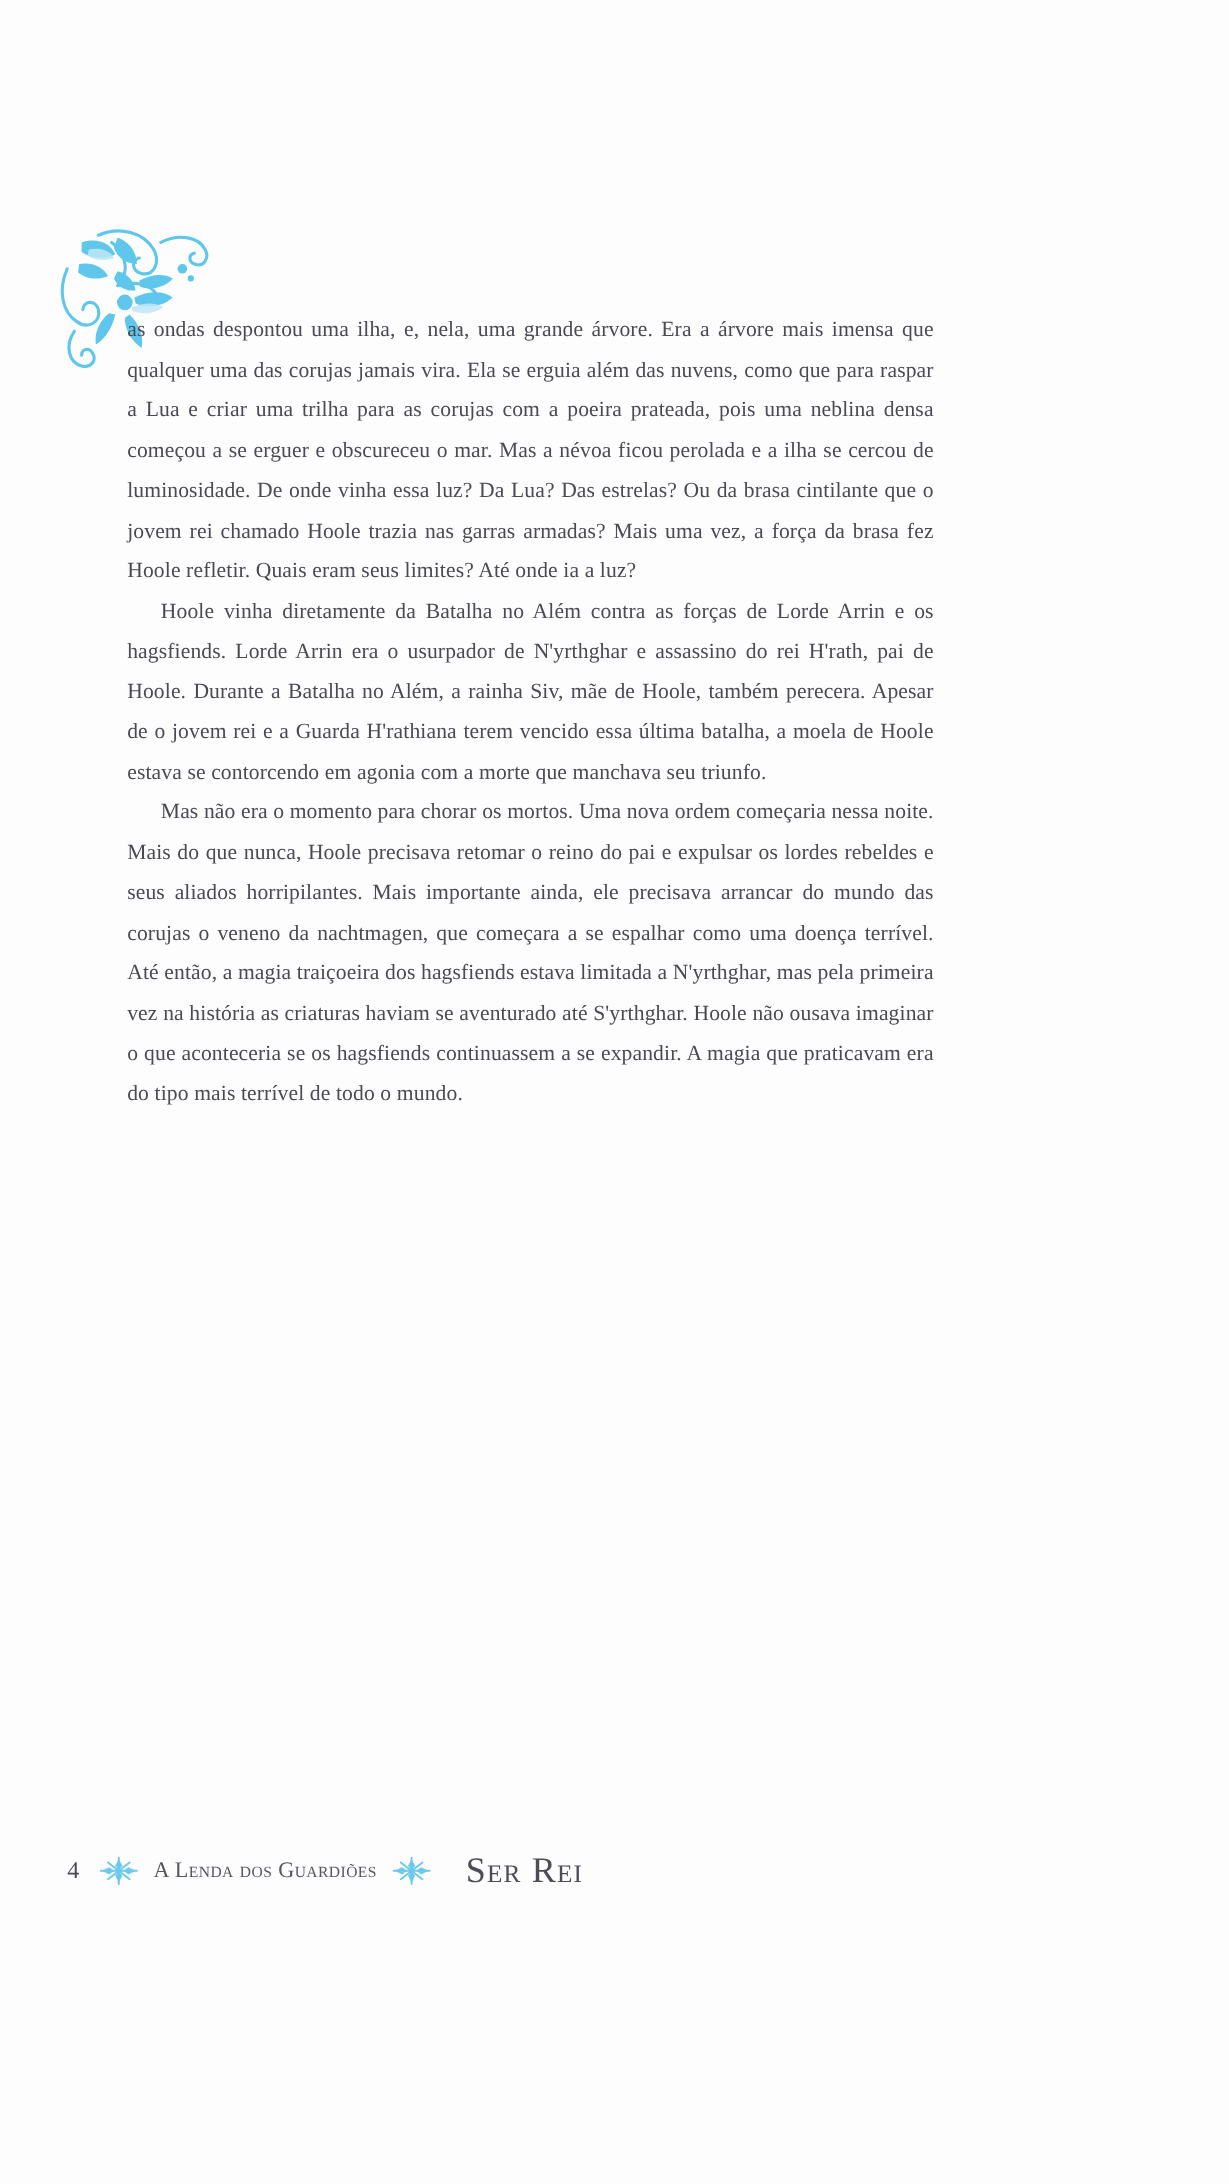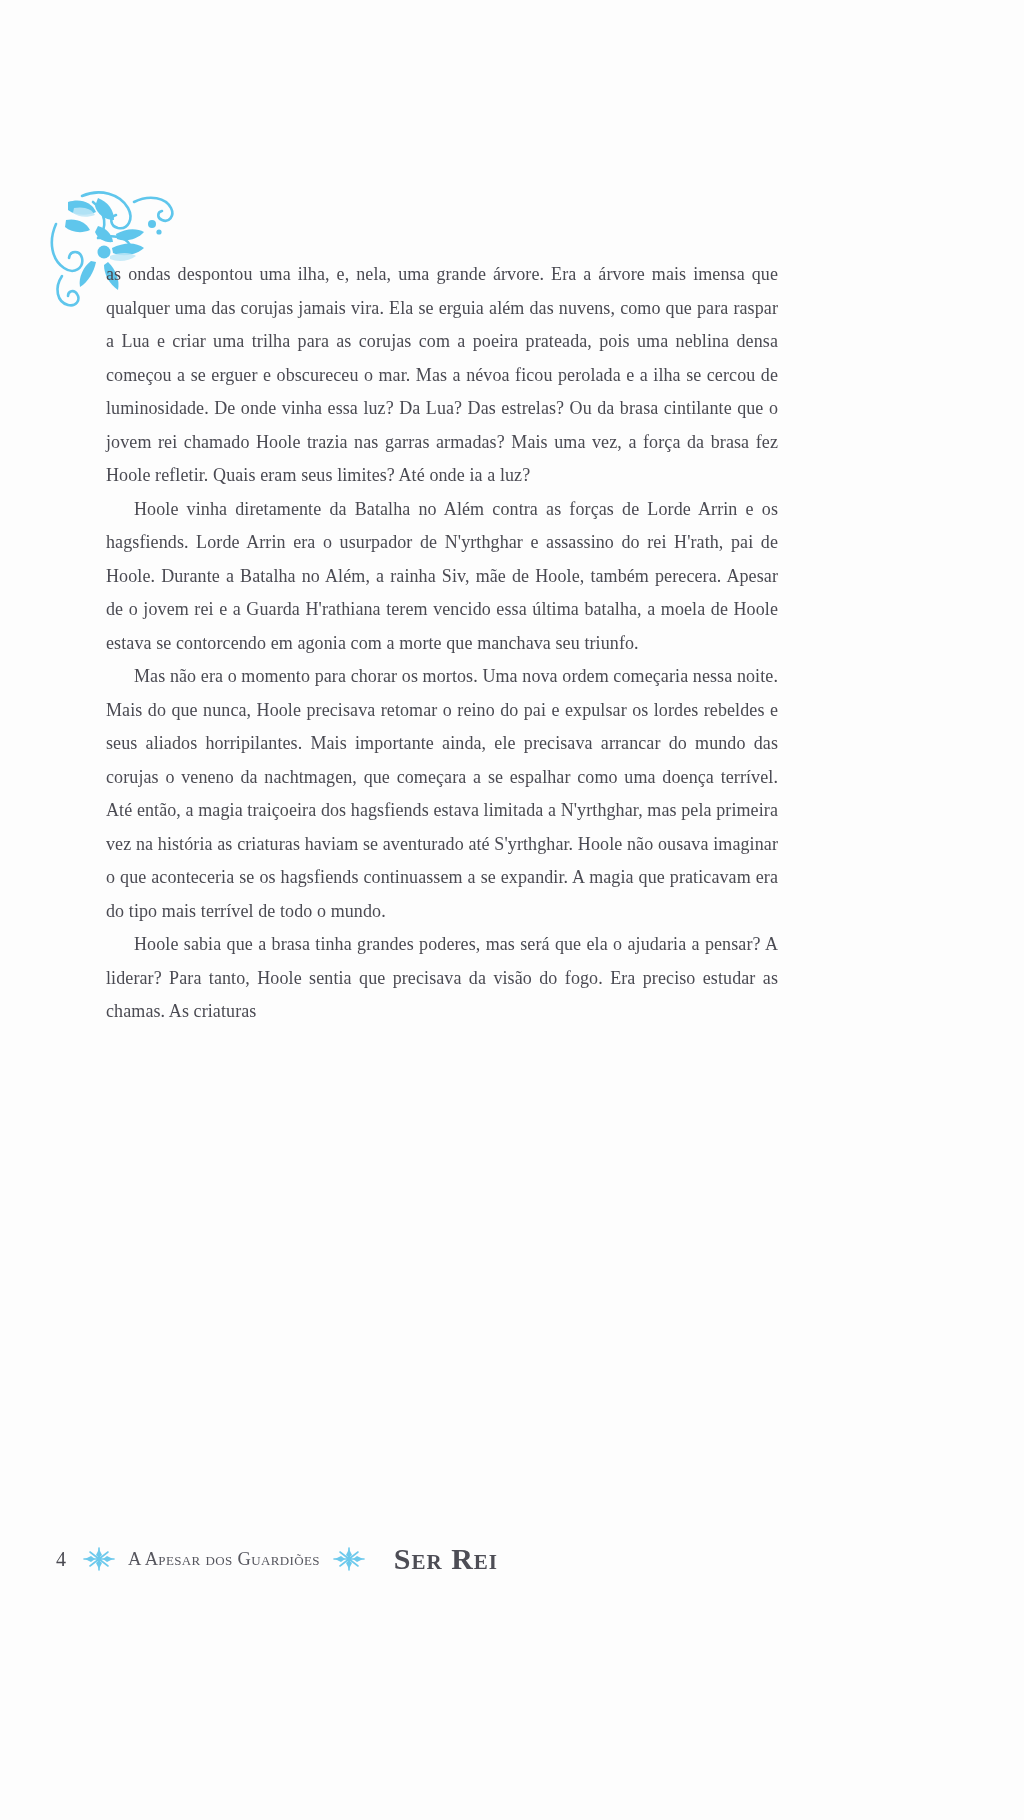--- a/index.html
+++ b/index.html
@@ -88,21 +88,20 @@
     line-height: 1;
   }
   .chapter-title {
     font-size: 30px;
     font-variant: small-caps;
     letter-spacing: 1px;
     color: #4d4d55;
     white-space: nowrap;
     margin-left: 16px;
     line-height: 1;
-    font-weight: bold;
   }
 </style>
 </head>
 <body>
 
 <div class="page">
 
   <div class="ornament">
     <svg viewBox="0 0 150 140" xmlns="http://www.w3.org/2000/svg" aria-hidden="true">
       <g fill="none" stroke="#5fc6ec" stroke-width="2.6" stroke-linecap="round">
@@ -130,21 +129,20 @@
         <path d="M36,36 C46,34 54,37 57,43 C49,46 40,45 35,41 Z"></path>
         <path d="M72,84 C82,80 92,80 98,84 C90,90 79,90 72,87 Z"></path>
       </g>
     </svg>
   </div>
 
   <div class="textblock">
     <p>as ondas despontou uma ilha, e, nela, uma grande árvore. Era a árvore mais imensa que qualquer uma das corujas jamais vira. Ela se erguia além das nuvens, como que para raspar a Lua e criar uma trilha para as corujas com a poeira prateada, pois uma neblina densa começou a se erguer e obscureceu o mar. Mas a névoa ficou perolada e a ilha se cercou de luminosidade. De onde vinha essa luz? Da Lua? Das estrelas? Ou da brasa cintilante que o jovem rei chamado Hoole trazia nas garras armadas? Mais uma vez, a força da brasa fez Hoole refletir. Quais eram seus limites? Até onde ia a luz?</p>
     <p class="indent">Hoole vinha diretamente da Batalha no Além contra as forças de Lorde Arrin e os hagsfiends. Lorde Arrin era o usurpador de N'yrthghar e assassino do rei H'rath, pai de Hoole. Durante a Batalha no Além, a rainha Siv, mãe de Hoole, também perecera. Apesar de o jovem rei e a Guarda H'rathiana terem vencido essa última batalha, a moela de Hoole estava se contorcendo em agonia com a morte que manchava seu triunfo.</p>
     <p class="indent">Mas não era o momento para chorar os mortos. Uma nova ordem começaria nessa noite. Mais do que nunca, Hoole precisava retomar o reino do pai e expulsar os lordes rebeldes e seus aliados horripilantes. Mais importante ainda, ele precisava arrancar do mundo das corujas o veneno da nachtmagen, que começara a se espalhar como uma doença terrível. Até então, a magia traiçoeira dos hagsfiends estava limitada a N'yrthghar, mas pela primeira vez na história as criaturas haviam se aventurado até S'yrthghar. Hoole não ousava imaginar o que aconteceria se os hagsfiends continuassem a se expandir. A magia que praticavam era do tipo mais terrível de todo o mundo.</p>
-    <p class="indent">Hoole sabia que a brasa tinha grandes poderes, mas será que ela o ajudaria a pensar? A liderar? Para tanto, Hoole sentia que precisava da visão do fogo. Era preciso estudar as chamas. As criaturas</p>
   </div>
 
   <div class="footer">
     <span class="folio">4</span>
 
     <span class="snow">
       <svg viewBox="0 0 34 26" xmlns="http://www.w3.org/2000/svg" aria-hidden="true">
         <g stroke="#6cc9ec" stroke-width="1.6" stroke-linecap="round" fill="none">
           <path d="M2,13 H32"></path>
           <path d="M17,2 V24"></path>
@@ -154,21 +152,21 @@
         <g fill="#6cc9ec">
           <path d="M17,3 L20,9 L17,12 L14,9 Z"></path>
           <path d="M17,23 L20,17 L17,14 L14,17 Z"></path>
           <path d="M3,13 L9,10 L13,13 L9,16 Z"></path>
           <path d="M31,13 L25,10 L21,13 L25,16 Z"></path>
           <circle cx="17" cy="13" r="2.4"></circle>
         </g>
       </svg>
     </span>
 
-    <span class="book-title">A Apesar dos Guardiões</span>
+    <span class="book-title">A Lenda dos Guardiões</span>
 
     <span class="snow">
       <svg viewBox="0 0 34 26" xmlns="http://www.w3.org/2000/svg" aria-hidden="true">
         <g stroke="#6cc9ec" stroke-width="1.6" stroke-linecap="round" fill="none">
           <path d="M2,13 H32"></path>
           <path d="M17,2 V24"></path>
           <path d="M8,6 L26,20"></path>
           <path d="M26,6 L8,20"></path>
         </g>
         <g fill="#6cc9ec">

